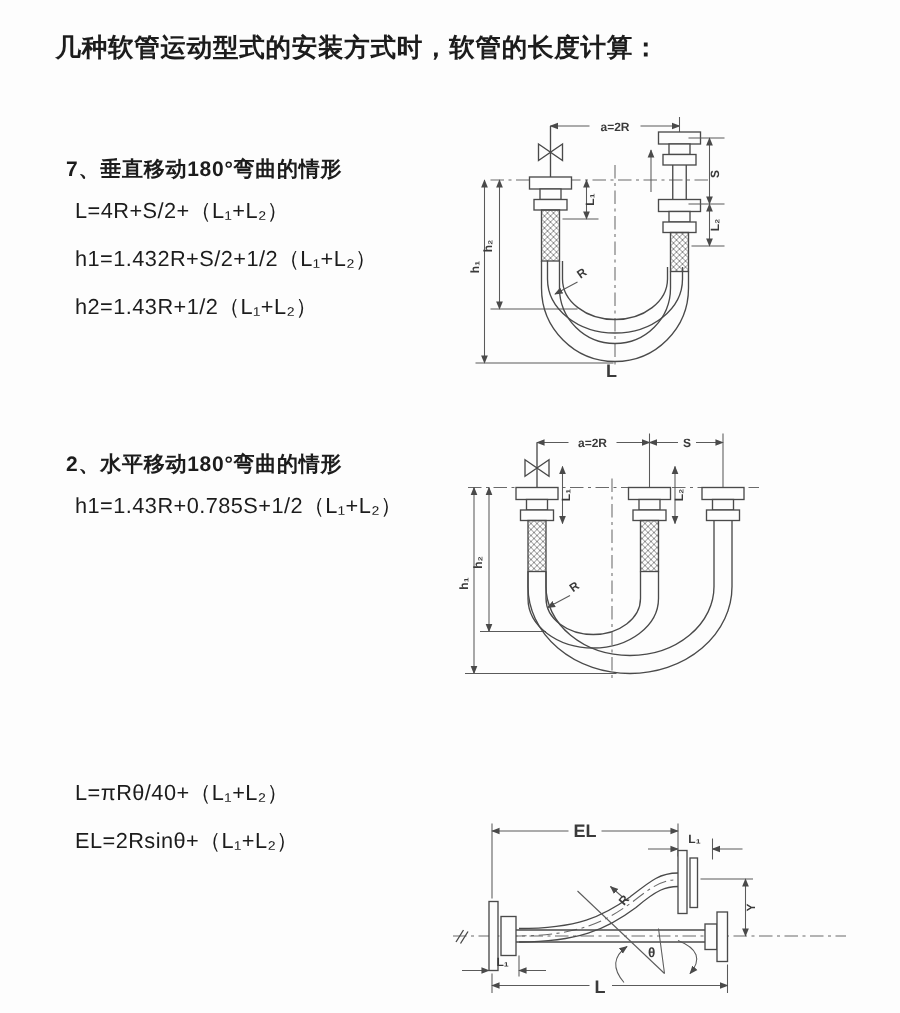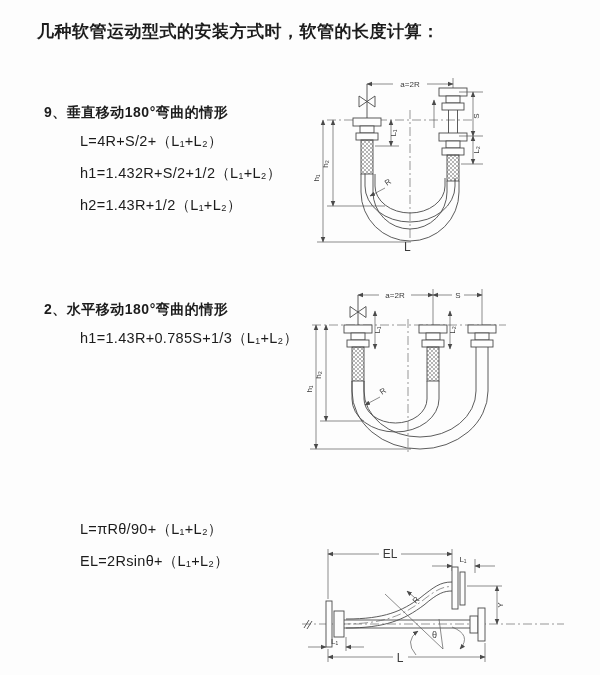--- a/index.html
+++ b/index.html
@@ -8,55 +8,55 @@
     font-family:"Liberation Sans","DejaVu Sans",sans-serif;color:#1c1c1c;
   }
   .page-title{
     position:absolute;left:37px;top:20px;font-size:17px;font-weight:bold;letter-spacing:.5px;
   }
   .section{position:absolute;left:44px;width:272px;}
   .sec1{top:101px;}
   .sec2{top:298px;}
   .sec3{top:513px;}
   .sec-heading{font-size:14px;font-weight:bold;line-height:22px;margin:0 0 2px 0;letter-spacing:.5px;}
-  .formula{font-size:14.5px;line-height:32px;margin-left:36px;white-space:nowrap;letter-spacing:.3px;}
-  .diagram{position:absolute;}
+  .formula{font-size:14.5px;line-height:32px;margin-left:6px;white-space:nowrap;letter-spacing:.3px;}
+  .diagram{position:absolute;font-weight:bold;}
   .d1{left:313px;top:70px;}
   .d2{left:306px;top:281px;}
   .d3{left:300px;top:502px;margin-top:39px;}
   svg{display:block;}
   svg text{font-family:"Liberation Sans","DejaVu Sans",sans-serif;fill:#3a3a3a;}
   .shape{stroke:#4a4a4a;stroke-width:0.9;fill:none;}
   .fit{stroke:#4a4a4a;stroke-width:0.9;fill:#fdfdfd;}
   .dim{stroke:#5a5a5a;stroke-width:0.7;fill:none;}
   .cl{stroke:#6a6a6a;stroke-width:0.7;fill:none;stroke-dasharray:9 3 2 3;}
   .hatch{stroke:#4a4a4a;stroke-width:0.9;}
   .lbl{font-size:8px;}
   .lblbig{font-size:12px;}
   .bg{fill:#fdfdfd;stroke:none;}
 </style>
 </head>
 <body>
 
 <div class="page-title">几种软管运动型式的安装方式时，软管的长度计算：</div>
 
 <div class="section sec1">
-  <div class="sec-heading">9、垂直移动180°弯曲的情形</div>
+  <div class="sec-heading">7、垂直移动180°弯曲的情形</div>
   <div class="formula">L=4R+S/2+（L₁+L₂）</div>
   <div class="formula">h1=1.432R+S/2+1/2（L₁+L₂）</div>
   <div class="formula">h2=1.43R+1/2（L₁+L₂）</div>
 </div>
 
 <div class="section sec2">
   <div class="sec-heading">2、水平移动180°弯曲的情形</div>
-  <div class="formula">h1=1.43R+0.785S+1/3（L₁+L₂）</div>
+  <div class="formula">h1=1.43R+0.785S+1/2（L₁+L₂）</div>
 </div>
 
 <div class="section sec3">
-  <div class="formula">L=πRθ/90+（L₁+L₂）</div>
+  <div class="formula">L=πRθ/40+（L₁+L₂）</div>
   <div class="formula">EL=2Rsinθ+（L₁+L₂）</div>
 </div>
 
 <div class="diagram d1">
 <svg width="282" height="188" viewBox="0 0 282 188">
   <defs>
     <marker id="m1" viewBox="0 0 10 10" refX="9" refY="5" markerWidth="8" markerHeight="8" orient="auto-start-reverse">
       <path d="M0,1 L10,5 L0,9 z" fill="#4a4a4a"></path>
     </marker>
     <pattern id="hp1" width="4" height="4" patternUnits="userSpaceOnUse">

